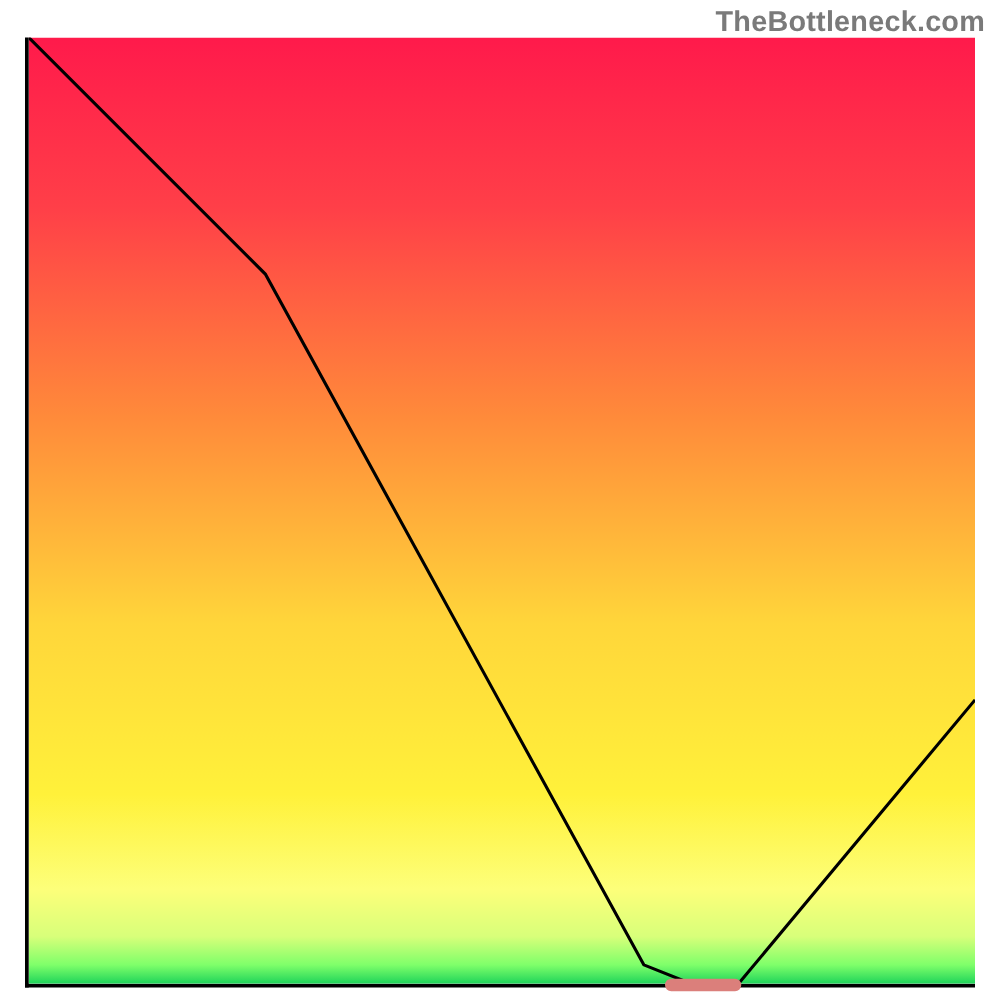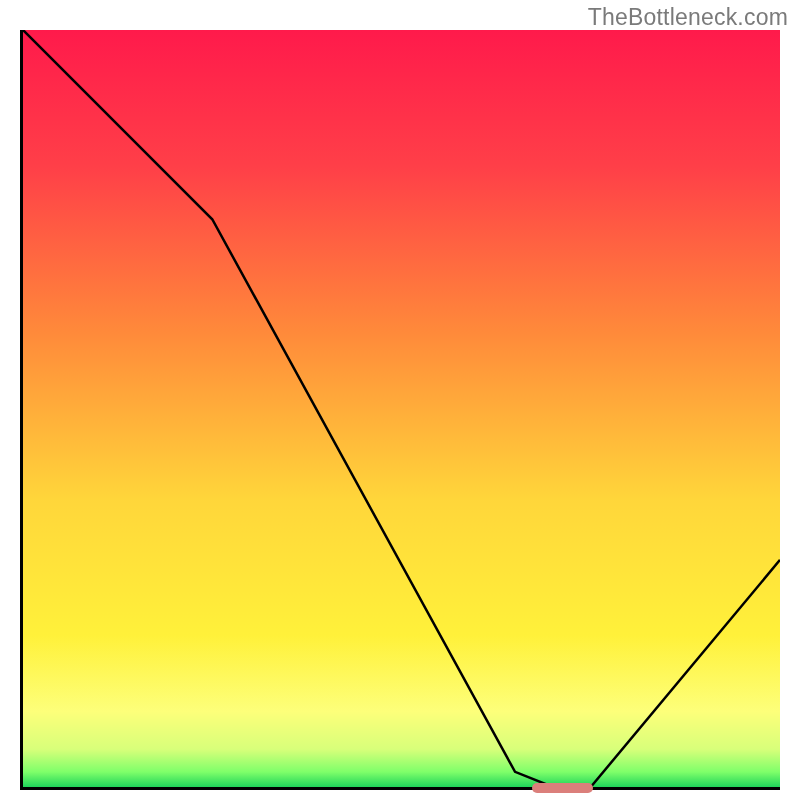--- a/index.html
+++ b/index.html
@@ -13,21 +13,21 @@
   .canvas {
     position: relative;
     width: 800px;
     height: 800px;
   }
   .watermark {
     position: absolute;
     top: 4px;
     right: 12px;
     font-size: 23px;
-    font-weight: 400;
+    font-weight: 700;
     color: #7a7a7a;
     letter-spacing: 0.2px;
   }
   .plot-frame {
     position: absolute;
     left: 20px;
     top: 30px;
     width: 760px;
     height: 760px;
     box-sizing: border-box;

